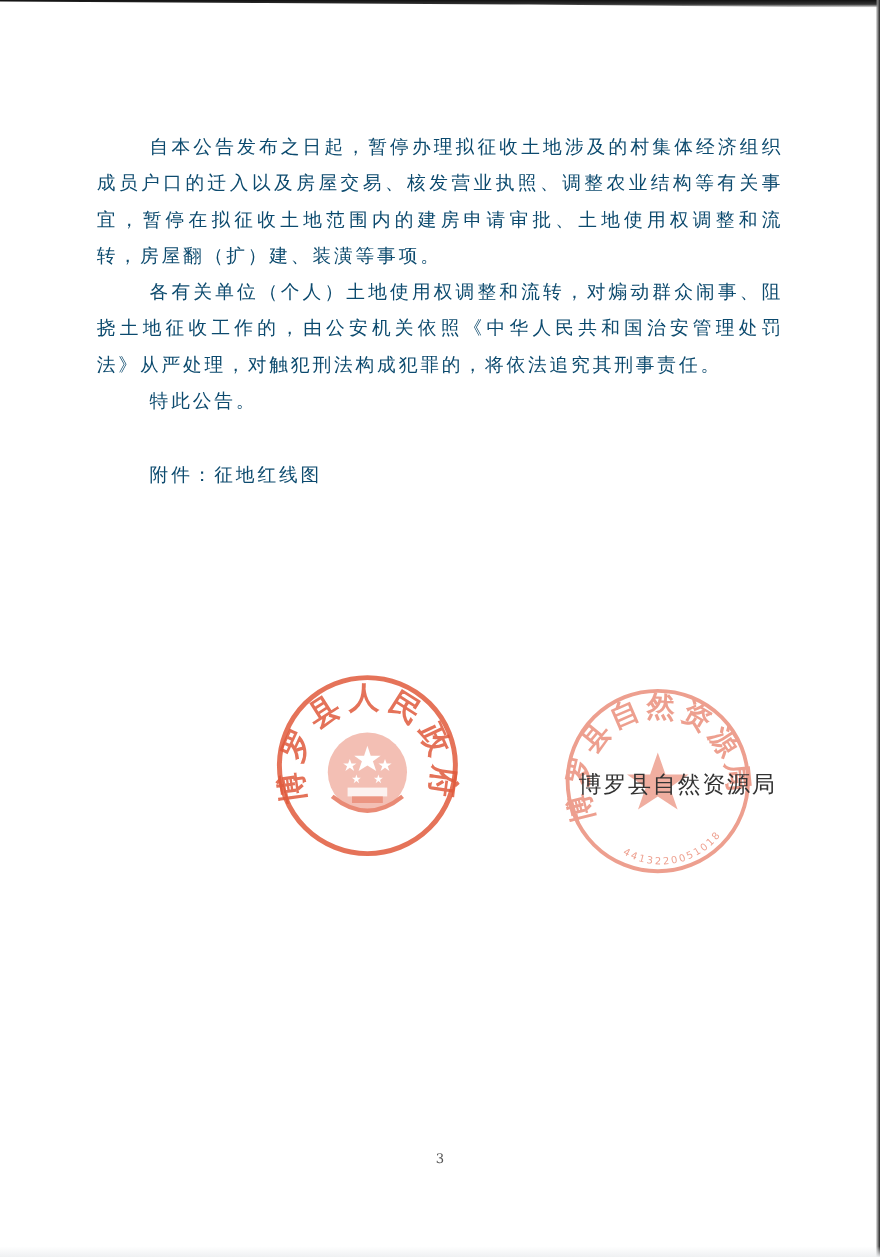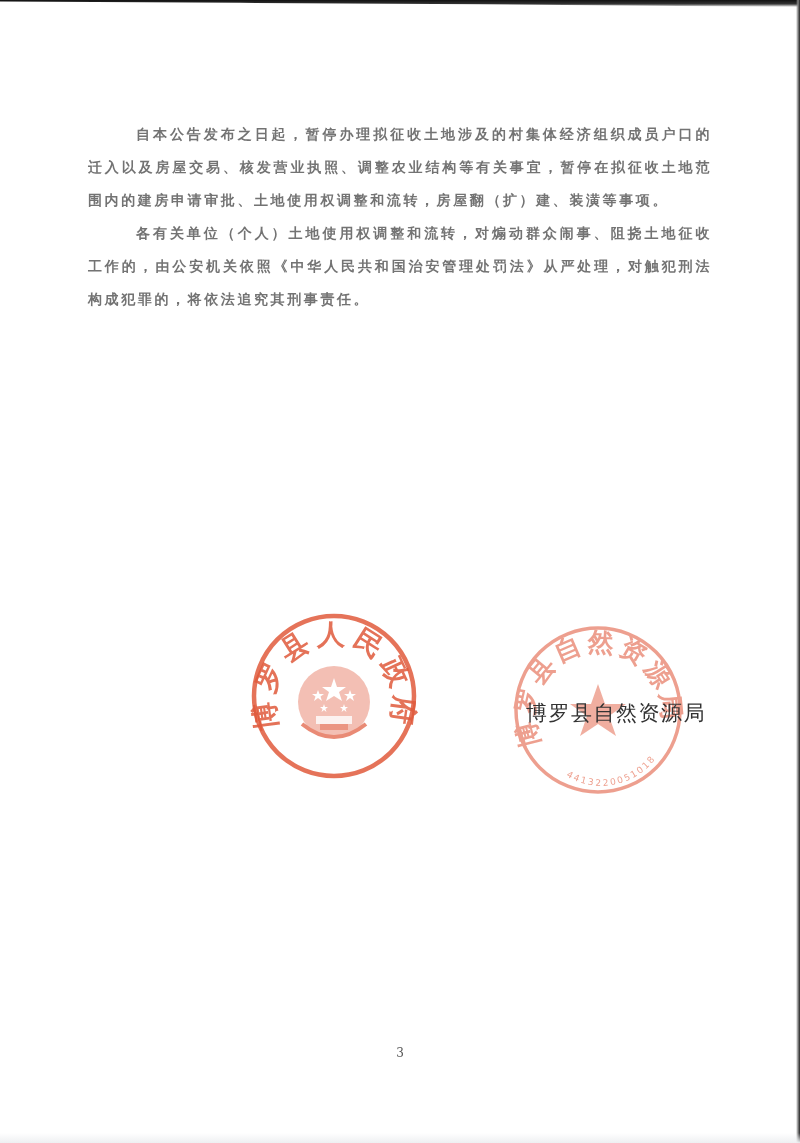--- a/index.html
+++ b/index.html
@@ -17,24 +17,23 @@
   .scan-right {
     position: absolute; right: 0; top: 0; width: 4px; height: 1143px;
     background: linear-gradient(to left, #222 0%, #888 50%, rgba(255,255,255,0) 100%);
   }
   .scan-bottom {
     position: absolute; left: 0; bottom: 0; width: 800px; height: 10px;
     background: linear-gradient(to top, #eef0f2 0%, rgba(255,255,255,0) 100%);
   }
   .page { position: absolute; left: 88px; top: 118px; width: 624px; }
   .para {
-    margin: 0; font-size: 14px; line-height: 33px;
+    margin: 0; font-size: 17px; line-height: 33px;
     letter-spacing: 2.6px; text-indent: 48px; text-align: justify;
-    color: #737373;
-    font-weight: bold;
+    color: #0c4a6e;
   }
   .gap { height: 34px; }
   .attach { margin-top: 0; }
   .seal { position: absolute; }
   .seal svg { display: block; }
   .seal-gov { left: 250px; top: 612px; width: 168px; height: 168px; }
   .seal-bureau { left: 510px; top: 622px; width: 176px; height: 176px; opacity: 0.75; }
   .sign {
     position: absolute; left: 506px; top: 694px; width: 200px;
     font-size: 21px; line-height: 38px; letter-spacing: 1.5px; color: #333;
@@ -49,21 +48,23 @@
 </head>
 <body>
 
 <div class="scan-top"></div>
 <div class="scan-right"></div>
 <div class="scan-bottom"></div>
 
 <div class="page">
   <p class="para">自本公告发布之日起，暂停办理拟征收土地涉及的村集体经济组织成员户口的迁入以及房屋交易、核发营业执照、调整农业结构等有关事宜，暂停在拟征收土地范围内的建房申请审批、土地使用权调整和流转，房屋翻（扩）建、装潢等事项。</p>
   <p class="para">各有关单位（个人）土地使用权调整和流转，对煽动群众闹事、阻挠土地征收工作的，由公安机关依照《中华人民共和国治安管理处罚法》从严处理，对触犯刑法构成犯罪的，将依法追究其刑事责任。</p>
+  <p class="para">特此公告。</p>
   <div class="gap"></div>
+  <p class="para attach">附件：征地红线图</p>
 </div>
 
 <div class="seal seal-gov">
   <svg width="168" height="168" viewBox="0 0 168 168">
     <defs>
       <path id="govArc" d="M 30 118 A 60 60 0 1 1 138 118"></path>
     </defs>
     <circle cx="84" cy="84" r="80" fill="none" stroke="#e05a3c" stroke-width="4.5" opacity="0.85"></circle>
     <text font-size="28" fill="#e05a3c" opacity="0.85" font-family="DejaVu Serif, serif" font-weight="bold">
       <textPath href="#govArc" startOffset="50%" text-anchor="middle" letter-spacing="6">博罗县人民政府</textPath>

